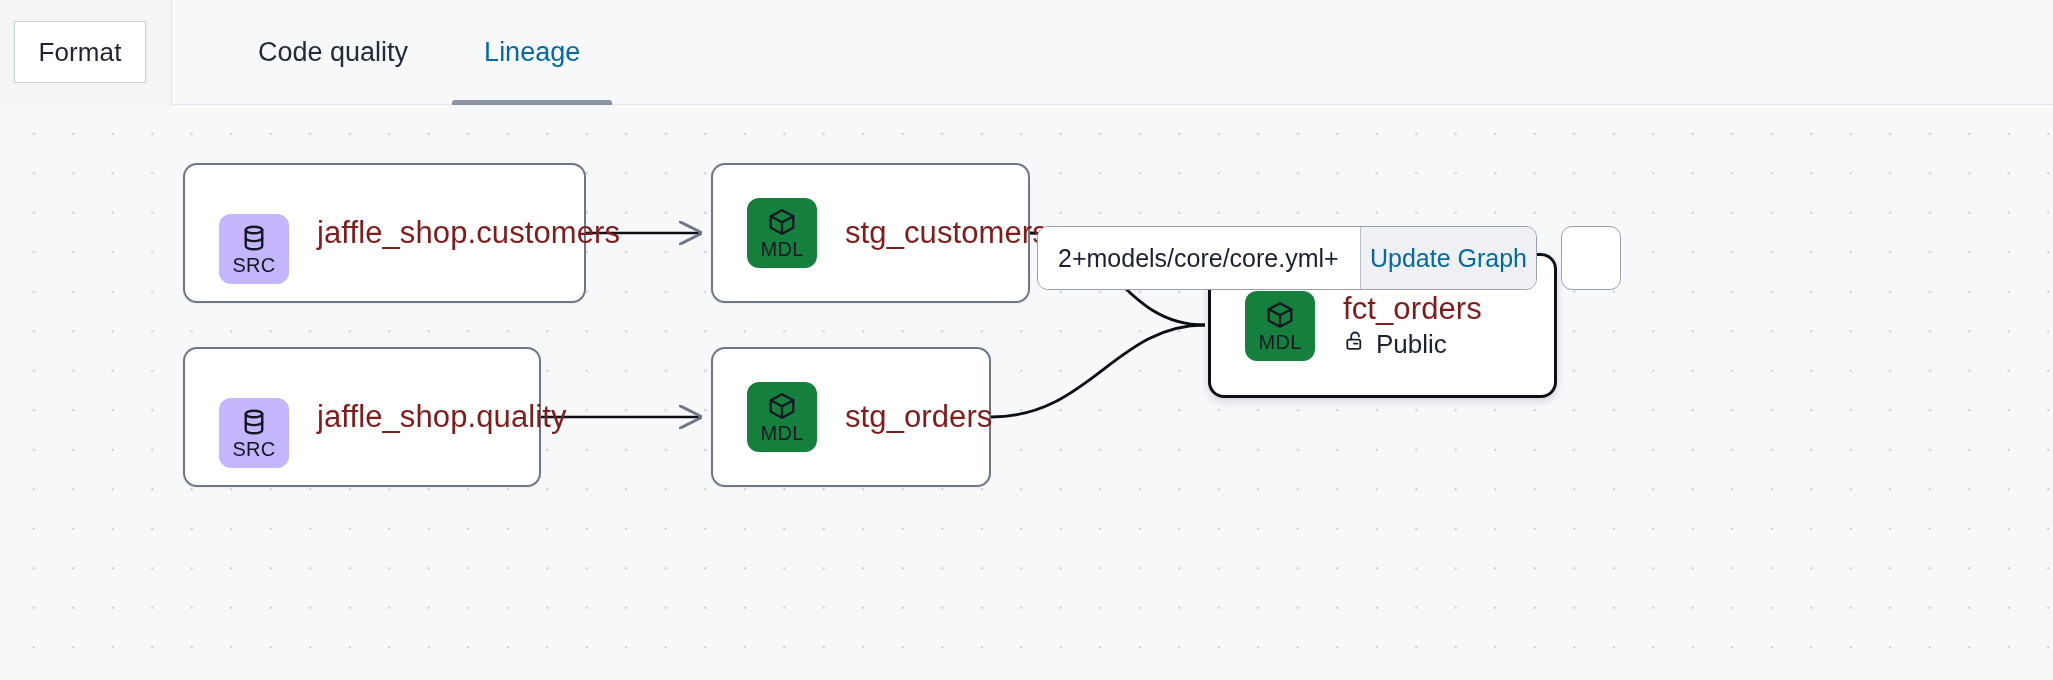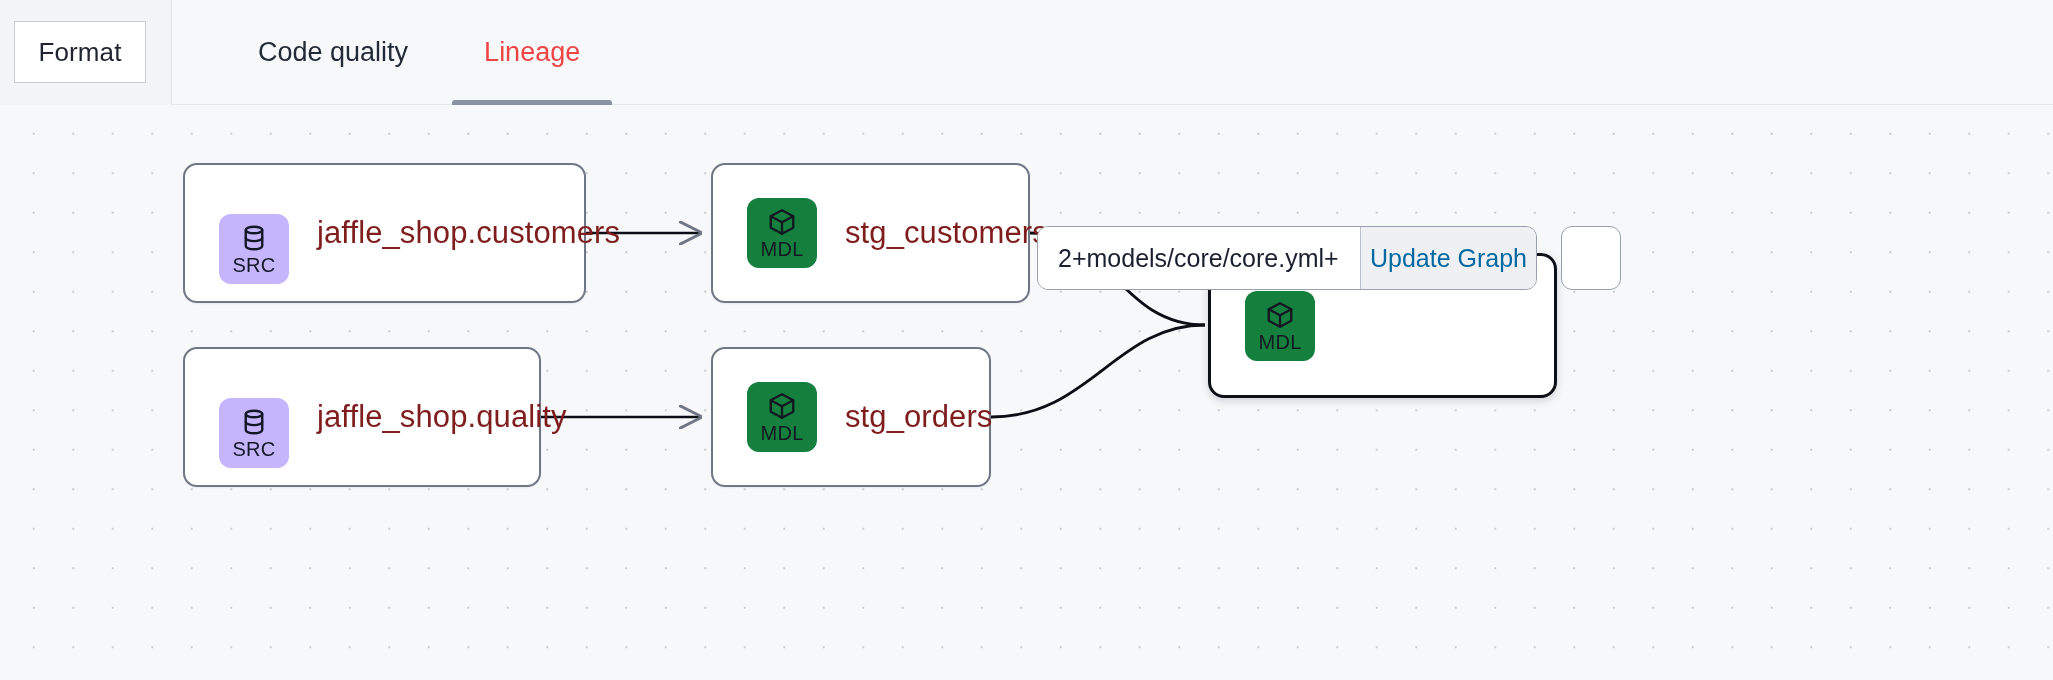--- a/index.html
+++ b/index.html
@@ -62,21 +62,21 @@
     height: 105px;
     display: flex;
     align-items: center;
     justify-content: center;
     padding: 0 32px;
     font-size: 27px;
     color: #242b38;
     cursor: pointer;
     white-space: nowrap;
   }
-  .tab.active { color: #ef4444; }
+  .tab.active { color: #0369a1; }
   .tab.active::after {
     content: "";
     position: absolute;
     left: 0; right: 0; bottom: 0;
     height: 5px;
     background: #8a93a5;
     border-radius: 3px 3px 0 0;
   }
 
   
@@ -307,20 +307,33 @@
     <div class="badge mdl">
       <span>
         <svg width="30" height="30" viewBox="0 0 24 24" fill="none" stroke="#131823" stroke-width="1.9" stroke-linecap="round" stroke-linejoin="round">
           <path d="M12 2.6 L21 7.4 L21 16.6 L12 21.4 L3 16.6 L3 7.4 Z"></path>
           <path d="M3 7.4 L12 12.2 L21 7.4"></path>
           <path d="M12 12.2 L12 21.4"></path>
         </svg>
       </span>
       <span class="badge-text">MDL</span>
     </div>
+    <div class="node-body">
+      <div class="node-title">fct_orders</div>
+      <div class="node-sub">
+        <span>
+          <svg width="24" height="24" viewBox="0 0 24 24" fill="none" stroke="#1b2230" stroke-width="1.8" stroke-linecap="round" stroke-linejoin="round">
+            <rect x="4.3" y="10.6" width="13" height="9.2" rx="1.8"></rect>
+            <path d="M8.2 10.6 V7.4 a3.9 3.9 0 0 1 7.8 0"></path>
+            <path d="M10.9 14.6 h3.6"></path>
+          </svg>
+        </span>
+        <span>Public</span>
+      </div>
+    </div>
   </div>
 
   <div id="selector-group">
     <input id="selector-input" type="text" value="2+models/core/core.yml+2" style="">
     <button id="update-graph-button">Update Graph</button>
   </div>
 
   <div id="extra-control"></div>
 
 </div>

